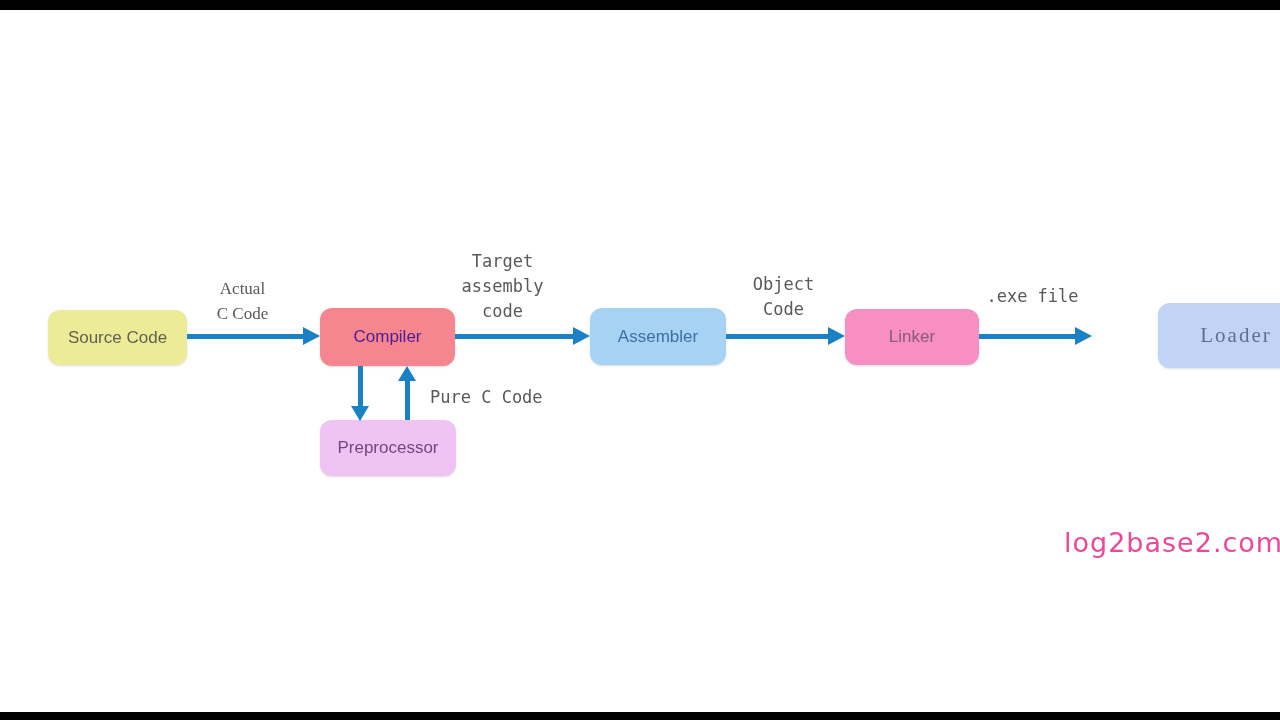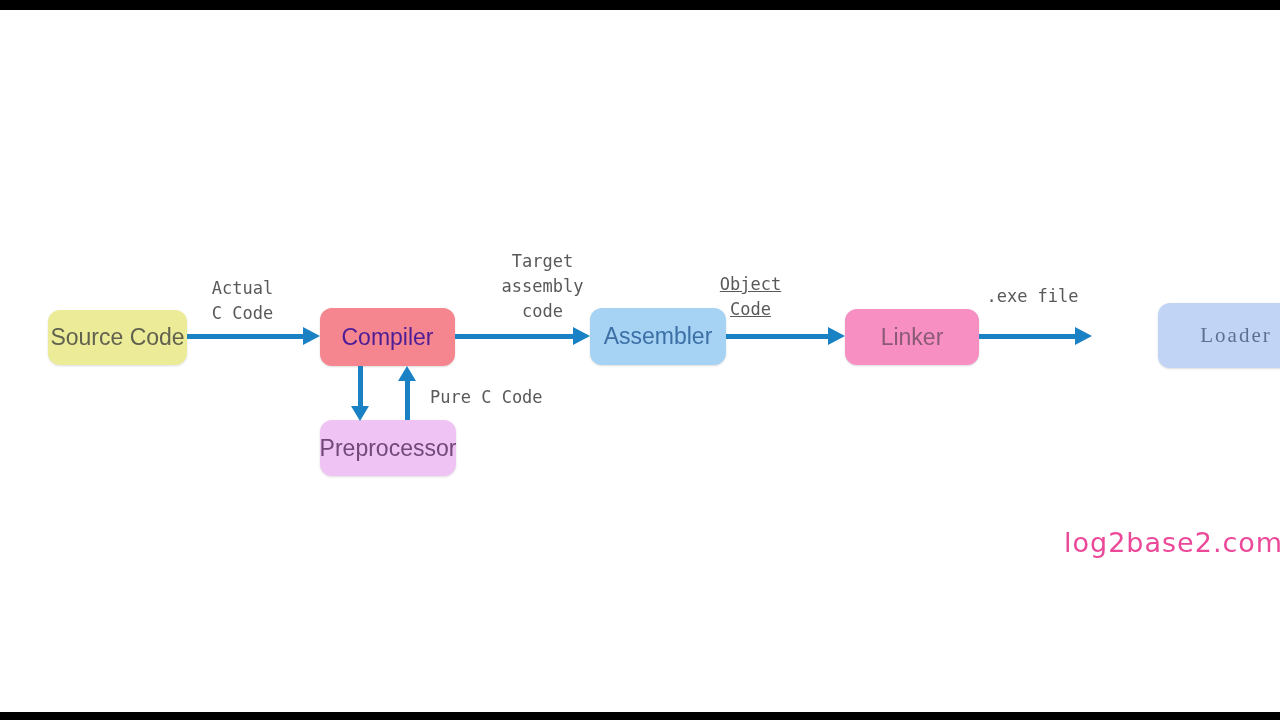--- a/index.html
+++ b/index.html
@@ -13,21 +13,21 @@
   .letterbox {
     position: absolute; left: 0; width: 1280px; background: #000;
   }
   .letterbox.top { top: 0; height: 10px; }
   .letterbox.bottom { bottom: 0; height: 8px; }
 
   .node {
     position: absolute;
     border-radius: 12px;
     display: flex; align-items: center; justify-content: center;
-    font-size: 23px;
+    font-size: 17px;
     box-shadow: 0 1px 2px rgba(120,120,120,0.25);
   }
   .node-source       { left: 48px;   top: 310px; width: 139px; height: 55px; background: #ECEC98; color: #61614F; }
   .node-compiler     { left: 320px;  top: 308px; width: 135px; height: 58px; background: #F5868F; color: #4c1d95; }
   .node-assembler    { left: 590px;  top: 308px; width: 136px; height: 57px; background: #A6D3F4; color: #3C6FA5; justify-content: center; }
   .node-linker       { left: 845px;  top: 309px; width: 134px; height: 56px; background: #F78FC2; color: #8A5A77; }
   .node-loader       { left: 1132px; top: 303px; width: 156px; height: 65px; background: #C1D4F5; color: #5F6F8F;
                        font-family: Liberation Serif, serif; font-size: 21px; letter-spacing: 2px; margin-left: 26px; }
   .node-preprocessor { left: 320px;  top: 420px; width: 136px; height: 56px; background: #EFC4F5; color: #71487A; }
 
@@ -58,23 +58,23 @@
 
   .edge-label {
     position: absolute;
     font-family: "DejaVu Sans Mono", monospace;
     font-size: 17px;
     line-height: 25px;
     color: #58595B;
     white-space: pre-line;
     text-align: center;
   }
-  .lbl-actual { left: 185px; top: 276px; width: 115px; }
-  .lbl-target { left: 480px; top: 249px; width: 125px; }
-  .lbl-object { left: 688px; top: 272px; width: 125px; text-decoration: underline; }
+  .lbl-actual { left: 185px; top: 276px; width: 115px; font-family: Liberation Serif, serif; }
+  .lbl-target { left: 440px; top: 249px; width: 125px; }
+  .lbl-object { left: 721px; top: 272px; width: 125px; }
   .lbl-exe    { left: 955px; top: 284px; width: 155px; }
   .lbl-pure   { left: 422px; top: 385px; width: 130px; text-align: left; margin-left: 8px; }
 
   .watermark {
     position: absolute;
     left: 1064px; top: 527px; width: 195px;
     font-size: 27px;
     color: #ec4899;
     letter-spacing: 1px;
     font-family: "DejaVu Sans", sans-serif;

